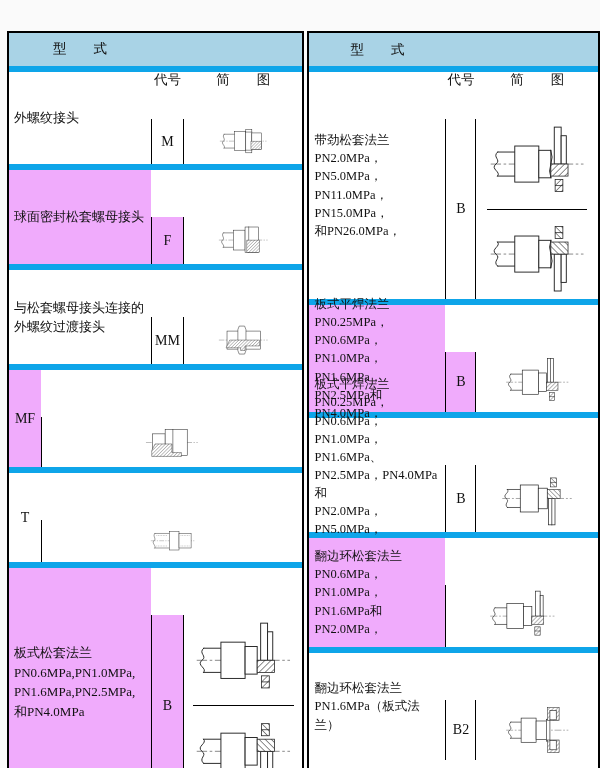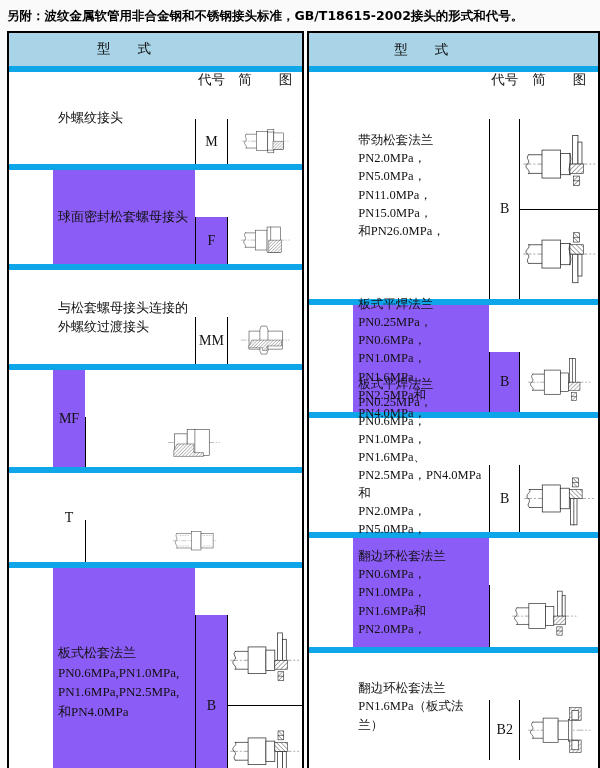--- a/index.html
+++ b/index.html
@@ -9,53 +9,52 @@
     color:#111;overflow:hidden;
   }
   .page{position:relative;width:600px;height:768px;}
   .title{
     position:absolute;left:7px;top:8px;width:586px;
     font-family:"DejaVu Sans","Liberation Sans",sans-serif;
     font-weight:bold;font-size:12.5px;line-height:1.3;color:#000;
   }
   .tables{position:absolute;left:7px;top:31px;display:flex;gap:3px;}
   .tbl{border:2px solid #000;background:#fff;}
-  .row{display:flex;box-sizing:border-box;padding-left:44px;}
+  .row{display:flex;box-sizing:border-box;}
   .row + .row{border-top:6px solid #0ea5e9;}
   .cell{box-sizing:border-box;display:flex;align-items:center;}
   .cell + .cell{border-left:1px solid #000;margin-top:47px;}
   .type{padding:4px 5px;font-size:13px;line-height:1.5;white-space:pre-line;text-align:left;}
   .tbl-left .type{width:142px;}
   .tbl-right .type{width:136px;font-size:12.5px;line-height:1.45;}
   .code{justify-content:center;font-size:14px;}
   .tbl-left .code{width:32px;}
   .tbl-right .code{width:30px;}
   .diagcol{flex:1;display:flex;flex-direction:column;padding:0;}
   .diag{flex:1;display:flex;align-items:center;justify-content:center;overflow:hidden;}
   .diag + .diag{border-top:1px solid #000;}
   .diag svg{width:96%;height:94%;}
   .header{background:#a9d3e6;}
   .header .cell{justify-content:center;font-size:13.5px;padding:0;}
-  .hl{background:#8b5cf6;}
+  .hl{background:#f0abfc;}
   .hidden-defs{position:absolute;width:0;height:0;}
 </style>
 </head>
 <body>
 
 <svg class="hidden-defs">
   <defs>
     <pattern id="hch" width="5" height="5" patternUnits="userSpaceOnUse" patternTransform="rotate(45)">
       <rect width="5" height="5" fill="#ffffff"></rect>
       <line x1="0" y1="0" x2="0" y2="5" stroke="#444" stroke-width="1.4"></line>
     </pattern>
   </defs>
 </svg>
 
 <div class="page">
-  <div class="title">另附：波纹金属软管用非合金钢和不锈钢接头标准，GB/T18615-2002接头的形式和代号。</div>
 
   <div class="tables">
 
     <div class="tbl tbl-left">
       <div class="row header" style="height:33px">
         <div class="cell type">型　　式</div>
         <div class="cell code">代号</div>
         <div class="cell diagcol" style="align-items:center;justify-content:center;flex-direction:row">简　　图</div>
       </div>
 

